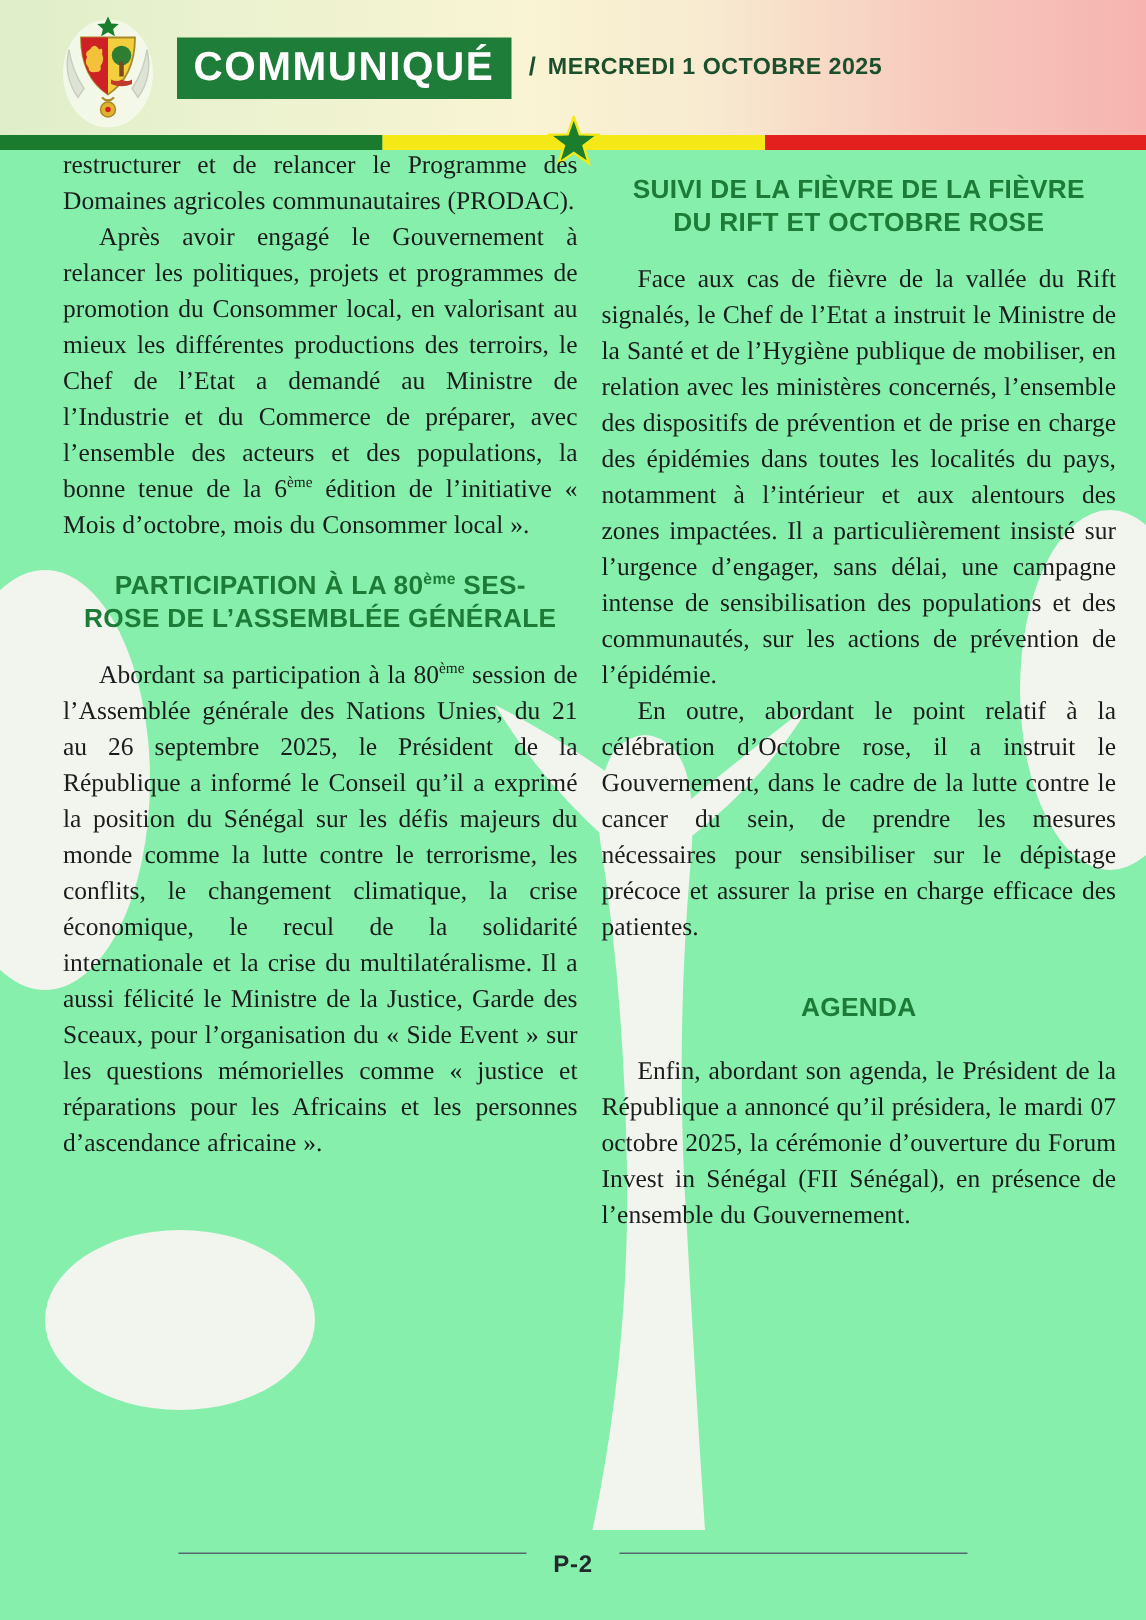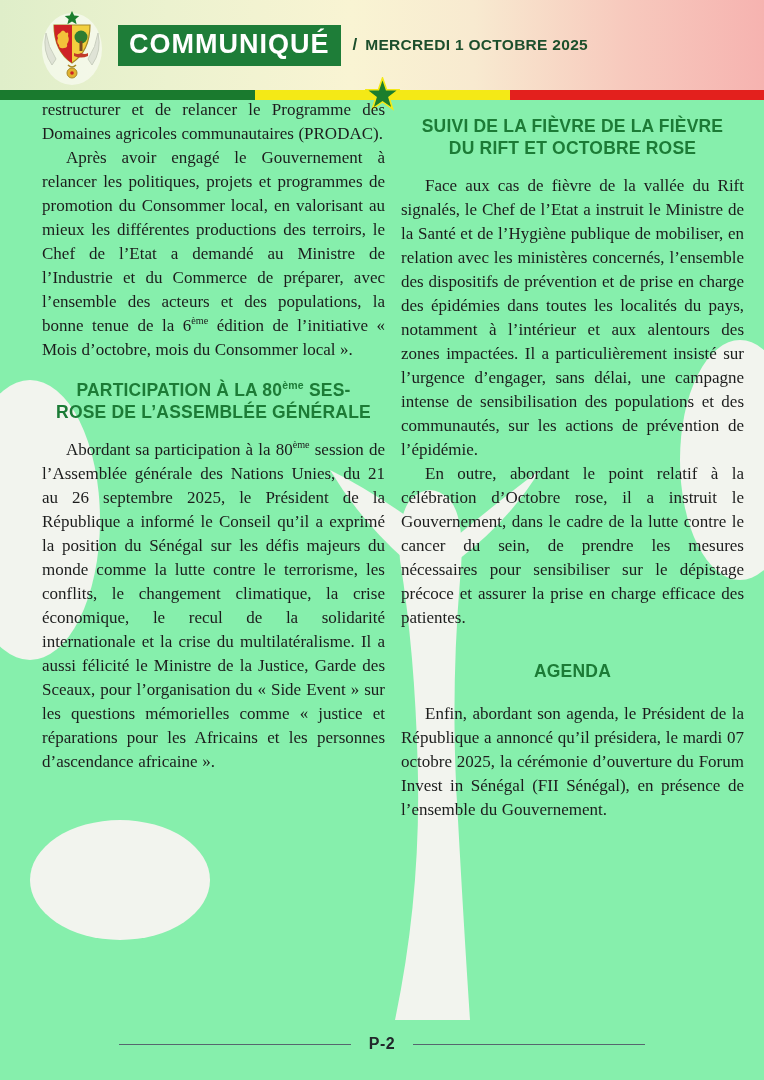--- a/index.html
+++ b/index.html
@@ -51,21 +51,21 @@
     font-family:"Liberation Sans",sans-serif; font-weight:700; color:#1c7b36;
     font-size:17.5px; line-height:22px; text-align:center; letter-spacing:.2px;
     margin:17px 0 15px 0;
   }
   .col h2 .hl { display:block; }
   .col h2.agenda { margin:30px 0 20px 0; }
   .col sup { font-size:60%; vertical-align:super; line-height:0; }
   
   .pfooter {
     position:absolute; top:1035px; left:0; width:764px;
-    display:flex; align-items:center; justify-content:center; gap:18px;
+    display:flex; justify-content:center; gap:18px;
   }
   .rule { height:1px; width:232px; background:#56666e; }
   .pagenum {
     font-family:"Liberation Sans",sans-serif; font-weight:700; font-size:16px;
     color:#22282b; letter-spacing:.5px;
   }
 </style>
 </head>
 <body>
 

